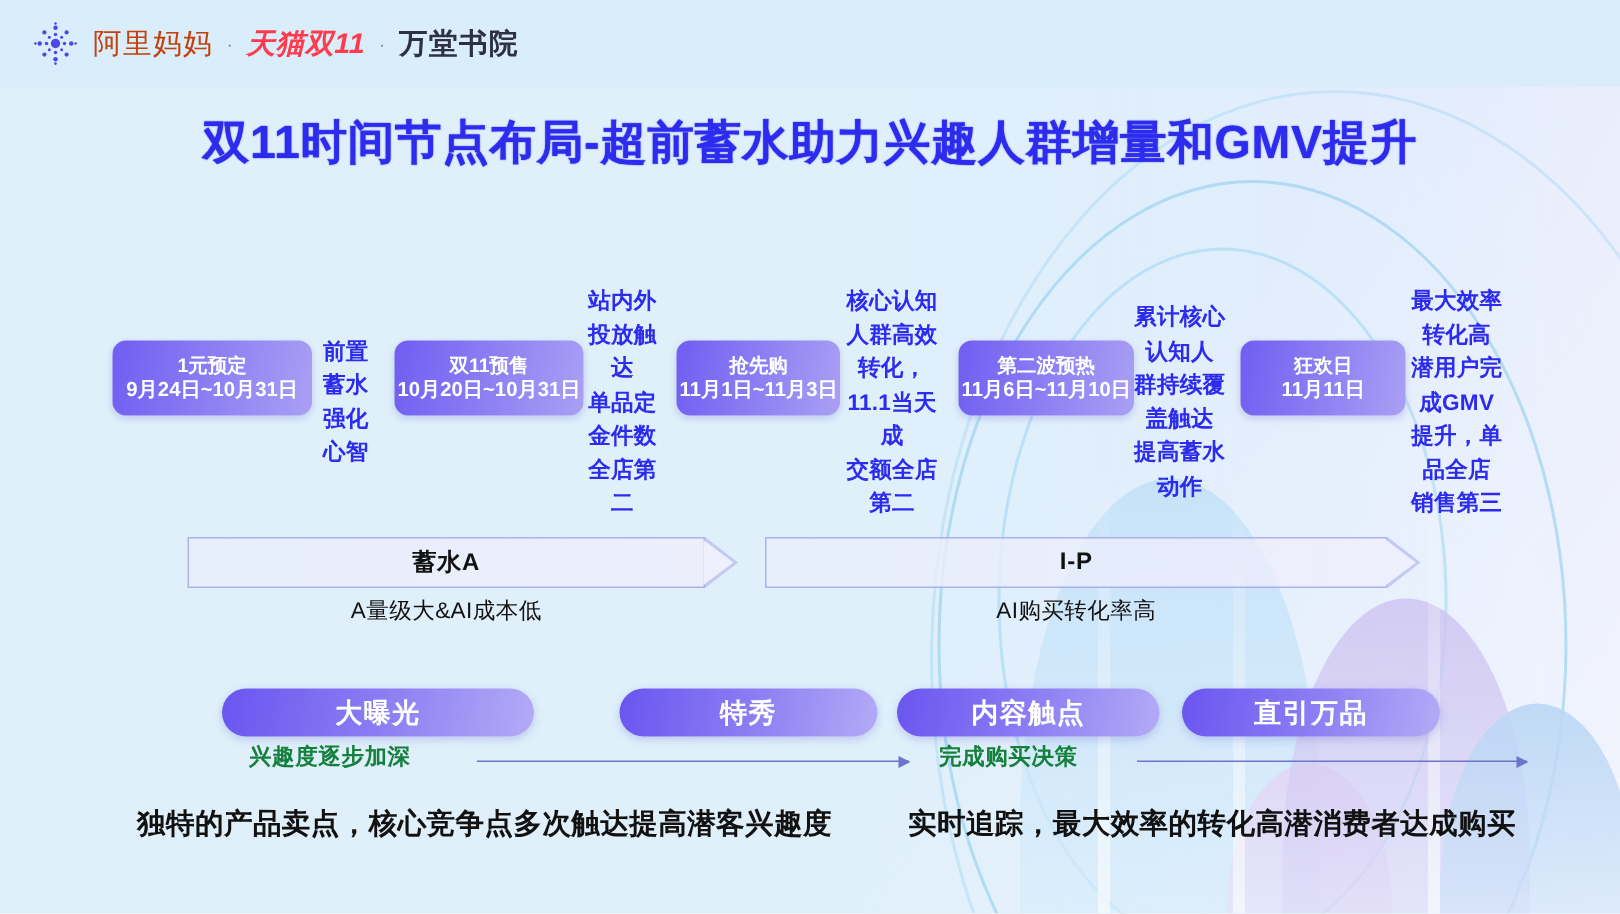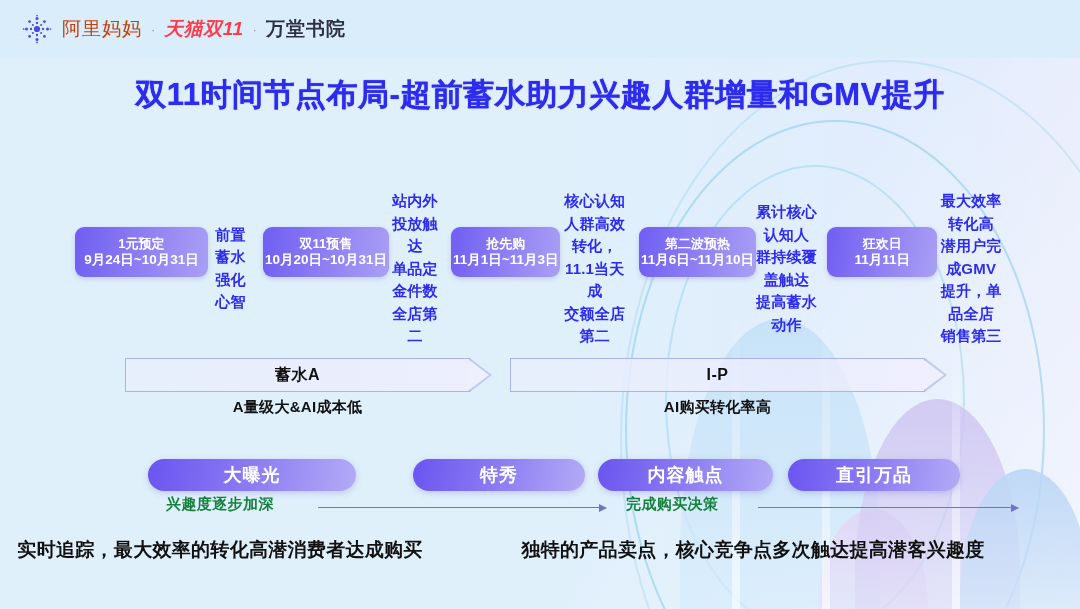--- a/index.html
+++ b/index.html
@@ -97,21 +97,21 @@
     border-left:22px solid #c3c9f0;
   }
   .phase .arrow-head::after{
     content:""; position:absolute; left:-23px; top:-15px;
     width:0;height:0;
     border-top:15px solid transparent;
     border-bottom:15px solid transparent;
     border-left:20px solid #eef1fd;
   }
   .phase-label { font-size:16px; font-weight:800; color:#111; letter-spacing:0.5px; }
-  .phase-sub { margin-top:6px; text-align:center; font-size:15px; font-weight:700; color:#111; letter-spacing:0.3px; }
+  .phase-sub { margin-top:6px; text-align:center; font-size:15px; font-weight:400; color:#111; letter-spacing:0.3px; }
 
   .phase.p1 { left:50px; width:345px; }
   .phase.p2 { left:435px; width:415px; }
 
   
   .pills { position:absolute; left:148px; top:447px; width:812px; height:32px; }
   .pill {
     position:absolute; top:12px; height:32px; border-radius:16px; color:#fff;
     display:flex; align-items:center; justify-content:center;
     font-size:18px; font-weight:800; letter-spacing:1px;
@@ -276,17 +276,17 @@
   </div>
 
   <div class="journey">
     <span class="journey-label j1">兴趣度逐步加深</span>
     <span class="jline l1"></span>
     <span class="journey-label j2">完成购买决策</span>
     <span class="jline l2"></span>
   </div>
 
   <div class="takeaways">
+    <div class="takeaway t1">独特的产品卖点，核心竞争点多次触达提高潜客兴趣度</div>
     <div class="takeaway t2">实时追踪，最大效率的转化高潜消费者达成购买</div>
-    <div class="takeaway t1">独特的产品卖点，核心竞争点多次触达提高潜客兴趣度</div>
   </div>
 
 </div>
 
 </body></html>

